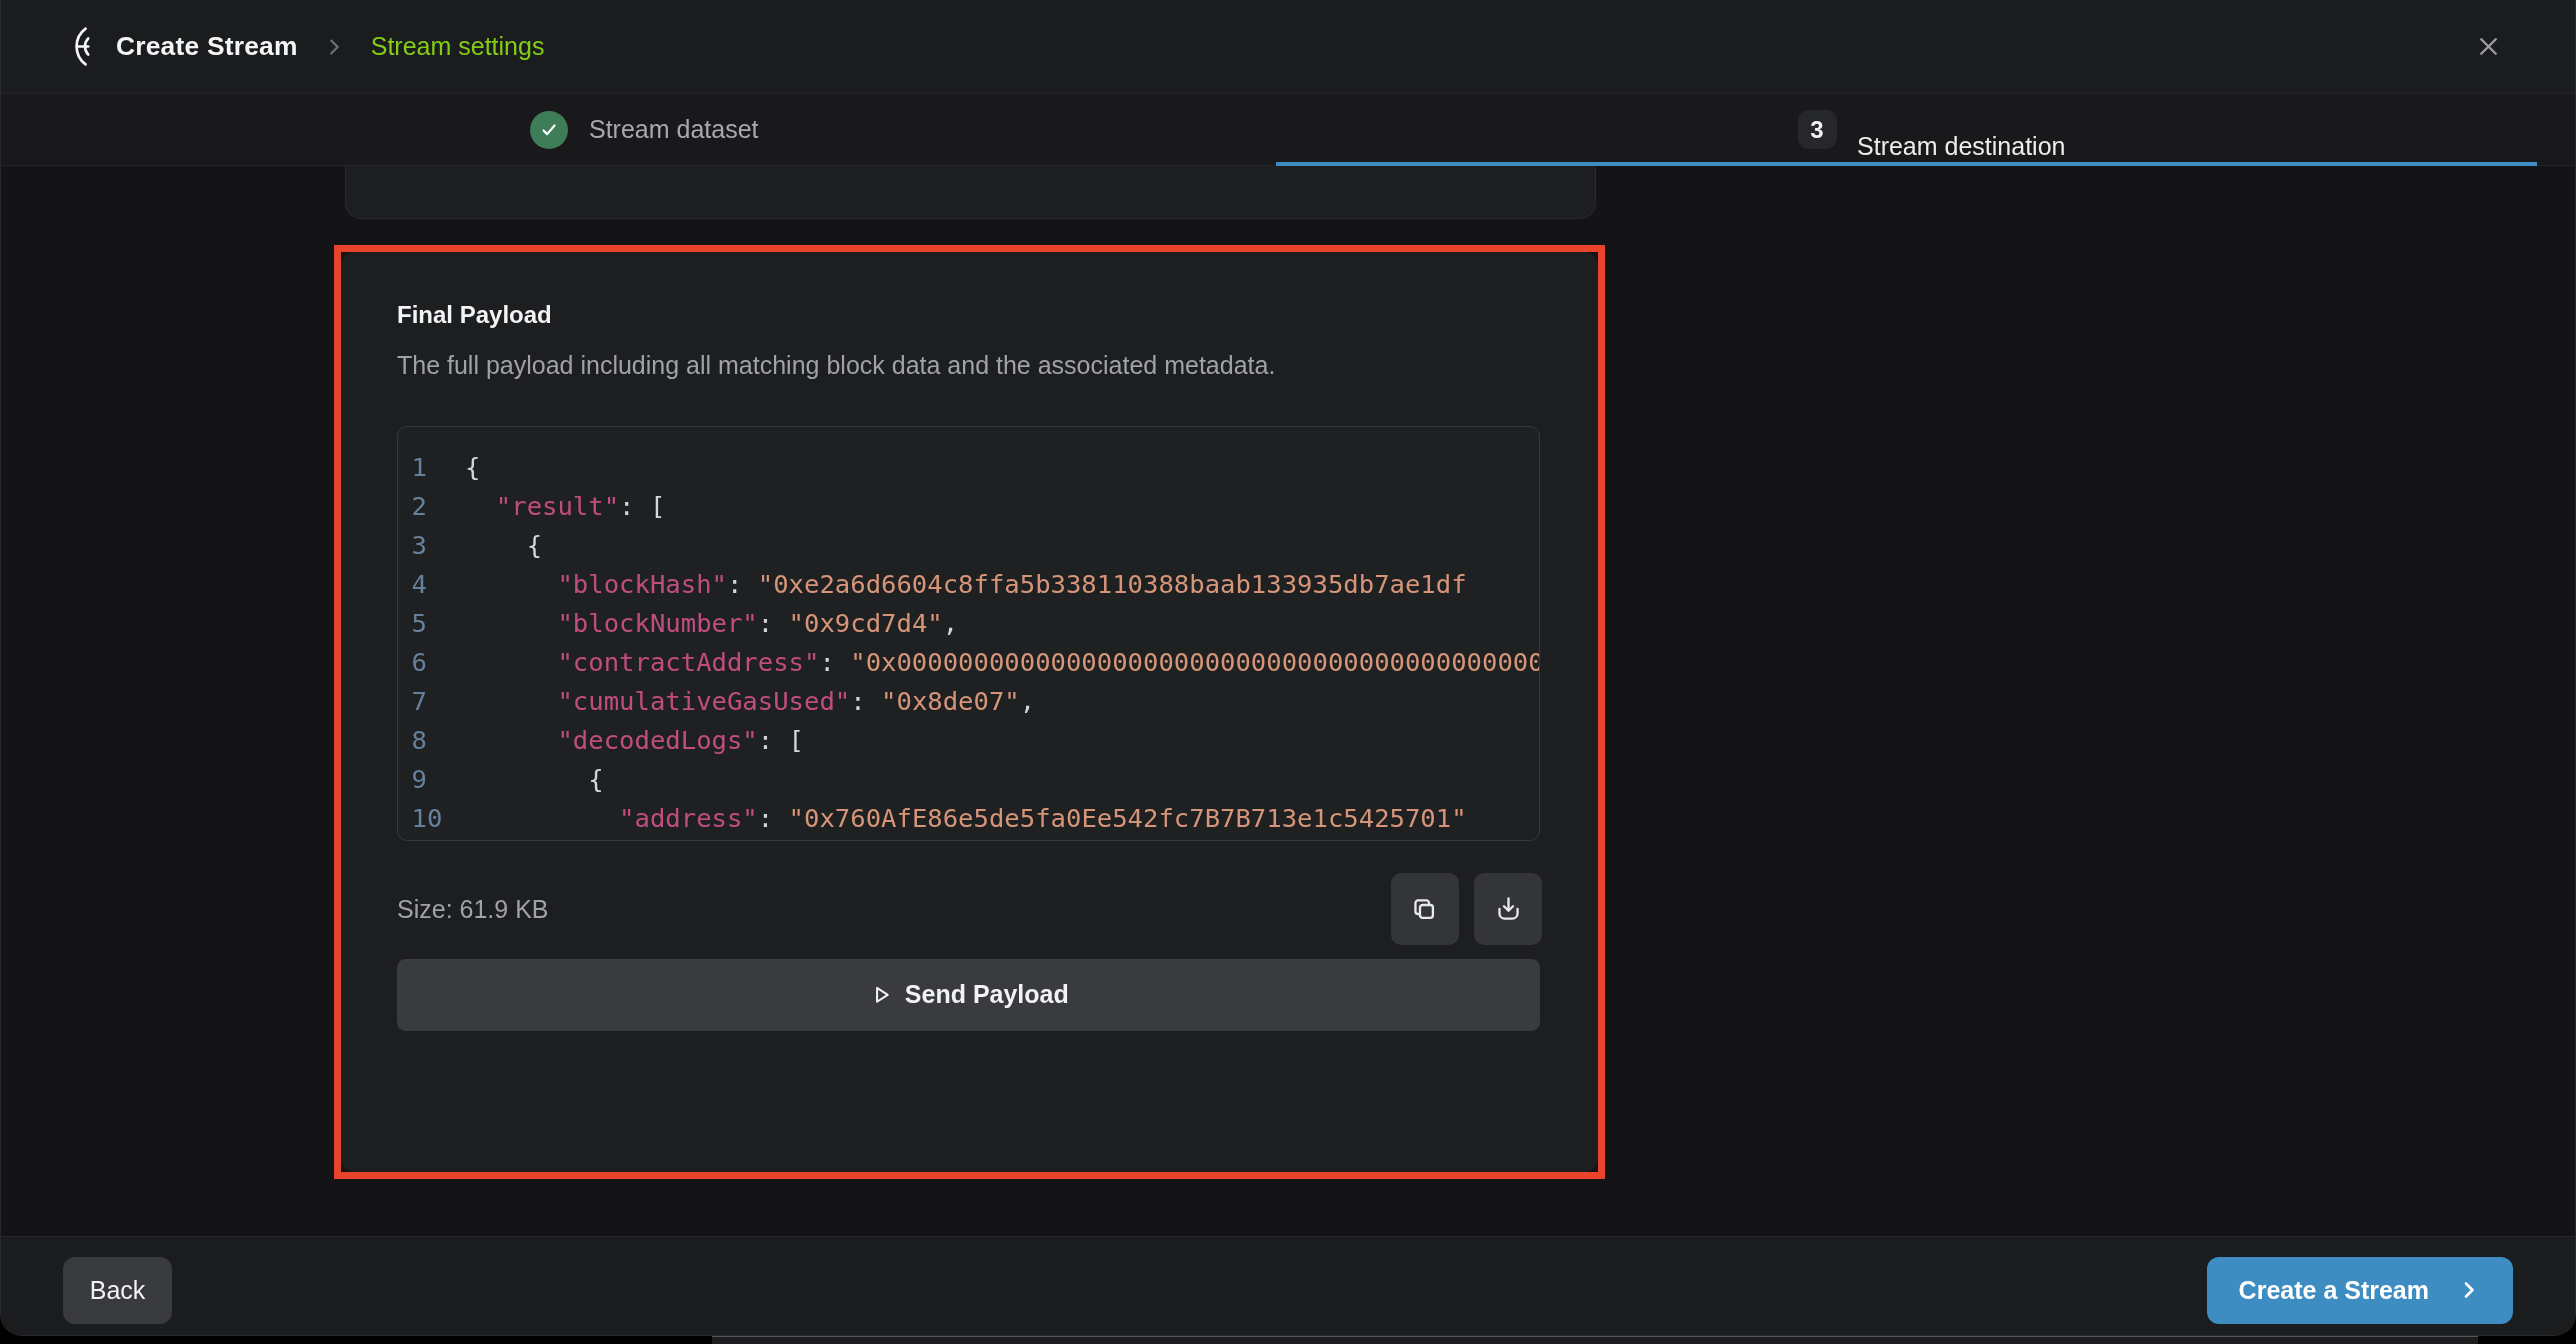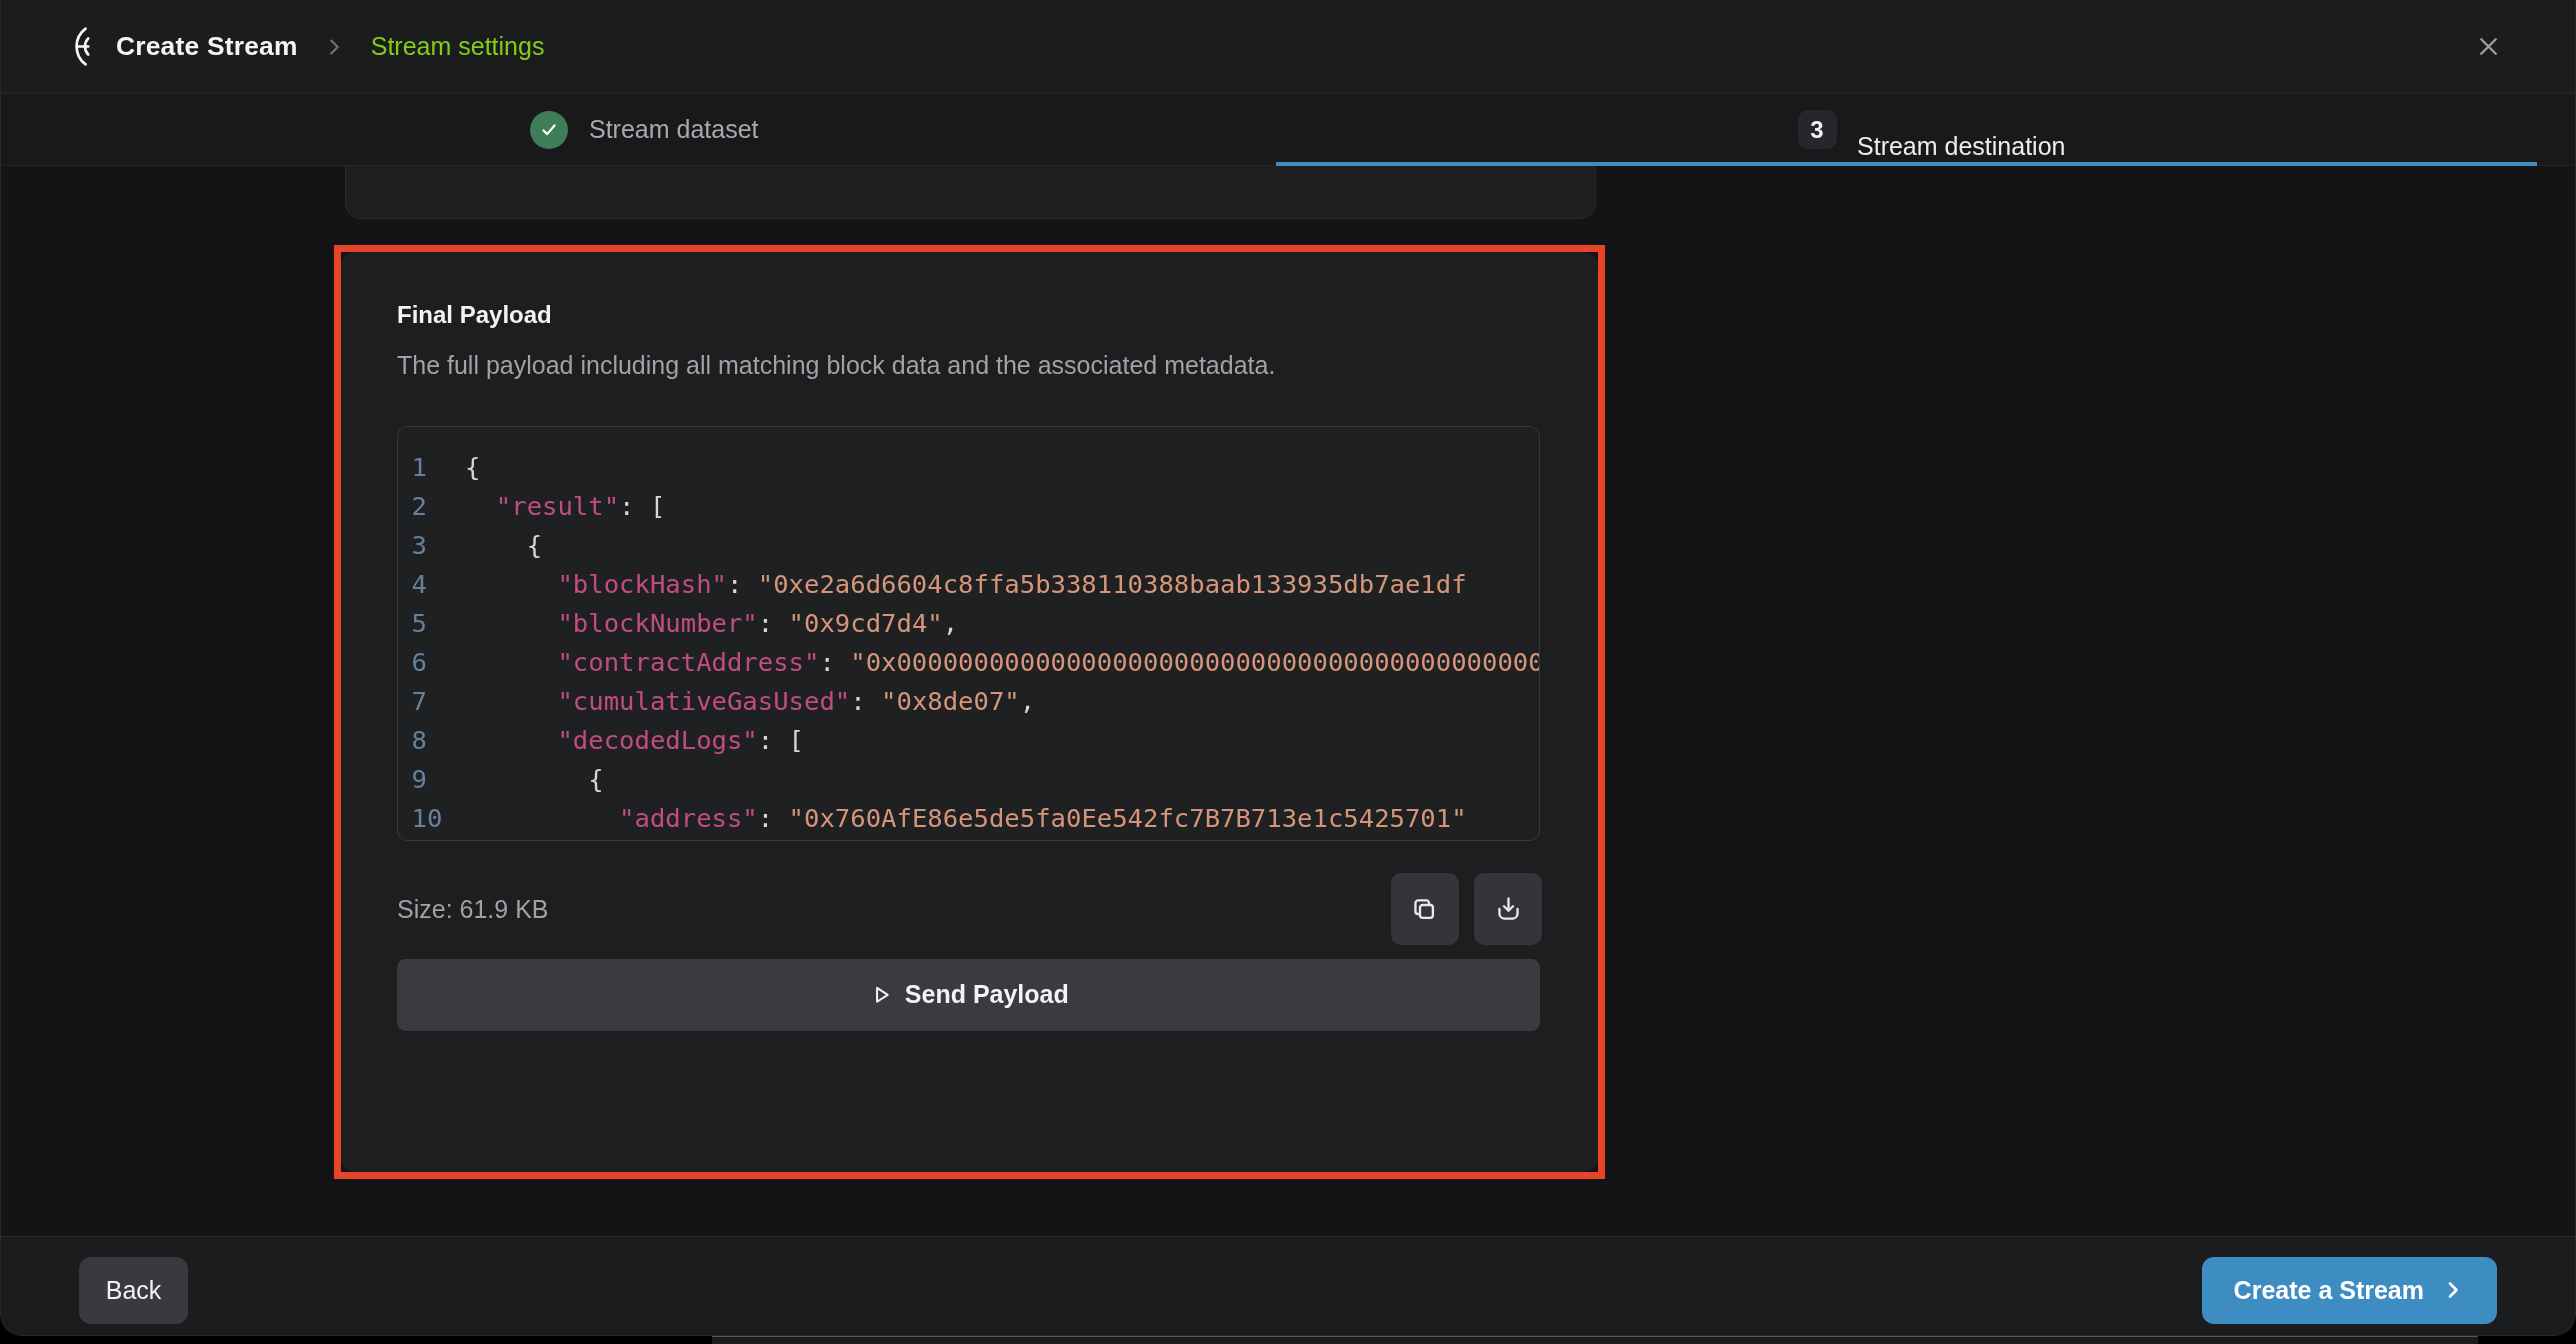--- a/index.html
+++ b/index.html
@@ -72,26 +72,26 @@
   .icon-btn { width:68px; height:72px; background:#343538; border:none; border-radius:10.2px;
               display:flex; align-items:center; justify-content:center; cursor:pointer; }
 
   .send-btn { margin-top:13.6px; width:1143px; height:72px; background:#3a3b3e; border:none;
               border-radius:8.5px; color:#f2f3f4; font-size:25px; font-weight:600; cursor:pointer;
               display:flex; align-items:center; justify-content:center; gap:11px;
               font-family:"Liberation Sans", sans-serif; }
 
   
   .footer { height:107px; background:#1b1c1e; border-top:1.7px solid #28292c;
-            display:flex; align-items:center; justify-content:space-between; padding:0 78px; }
+            display:flex; align-items:center; justify-content:space-between; padding:0 62px; }
   .back-btn { width:109px; height:67px; background:#393a3d; border:none; border-radius:12px;
               color:#f2f3f4; font-size:25px; cursor:pointer; font-family:"Liberation Sans", sans-serif; }
   .create-btn { height:67px; padding:0 32px; background:var(--accent,#3e8dc2); border:none;
                 border-radius:12px; color:#fff; font-size:25px; font-weight:700; cursor:pointer;
-                display:flex; align-items:center; gap:17px; font-family:"Liberation Sans", sans-serif; }
+                display:flex; align-items:center; gap:28px; font-family:"Liberation Sans", sans-serif; }
 </style>
 </head>
 <body>
 
 <div class="behind-bar"></div>
 
 <div class="app-window">
 
   <div class="header">
     <span class="logo">

